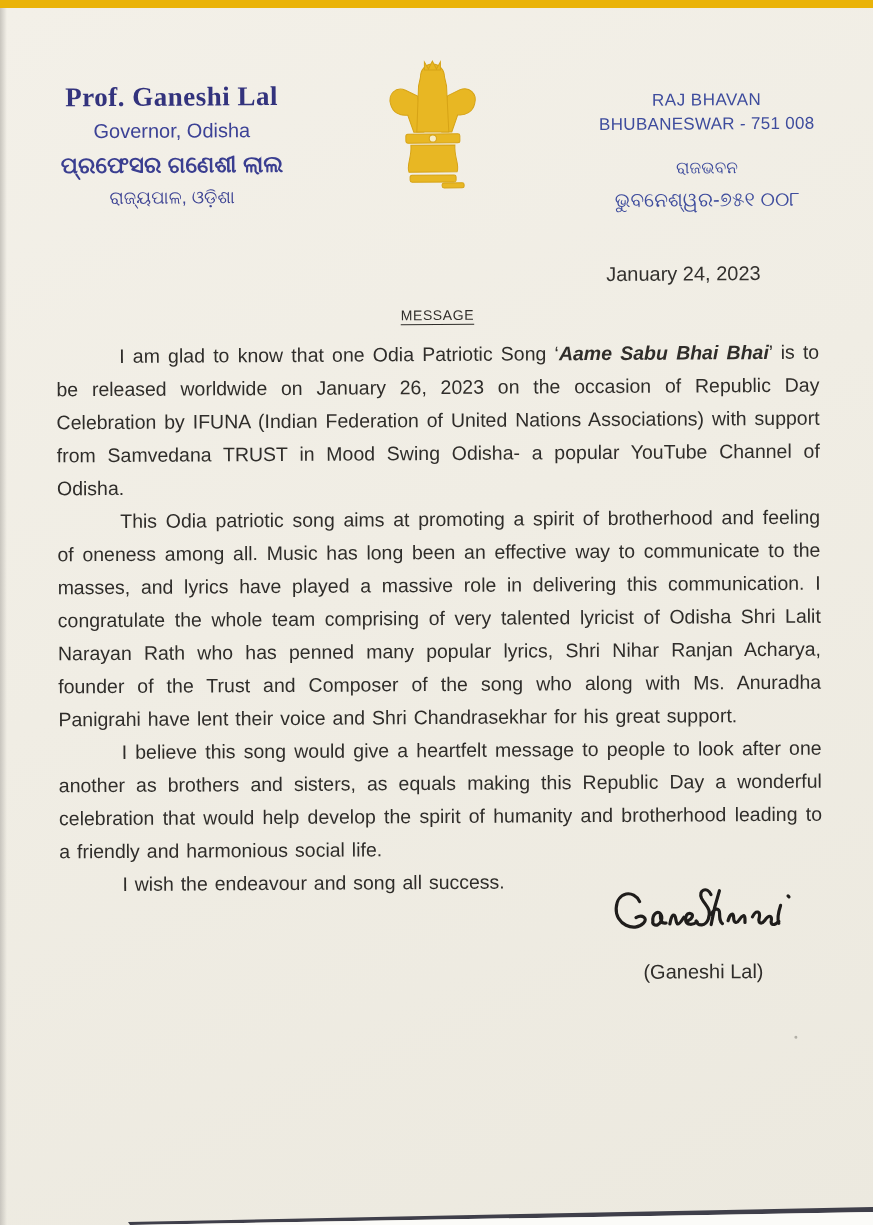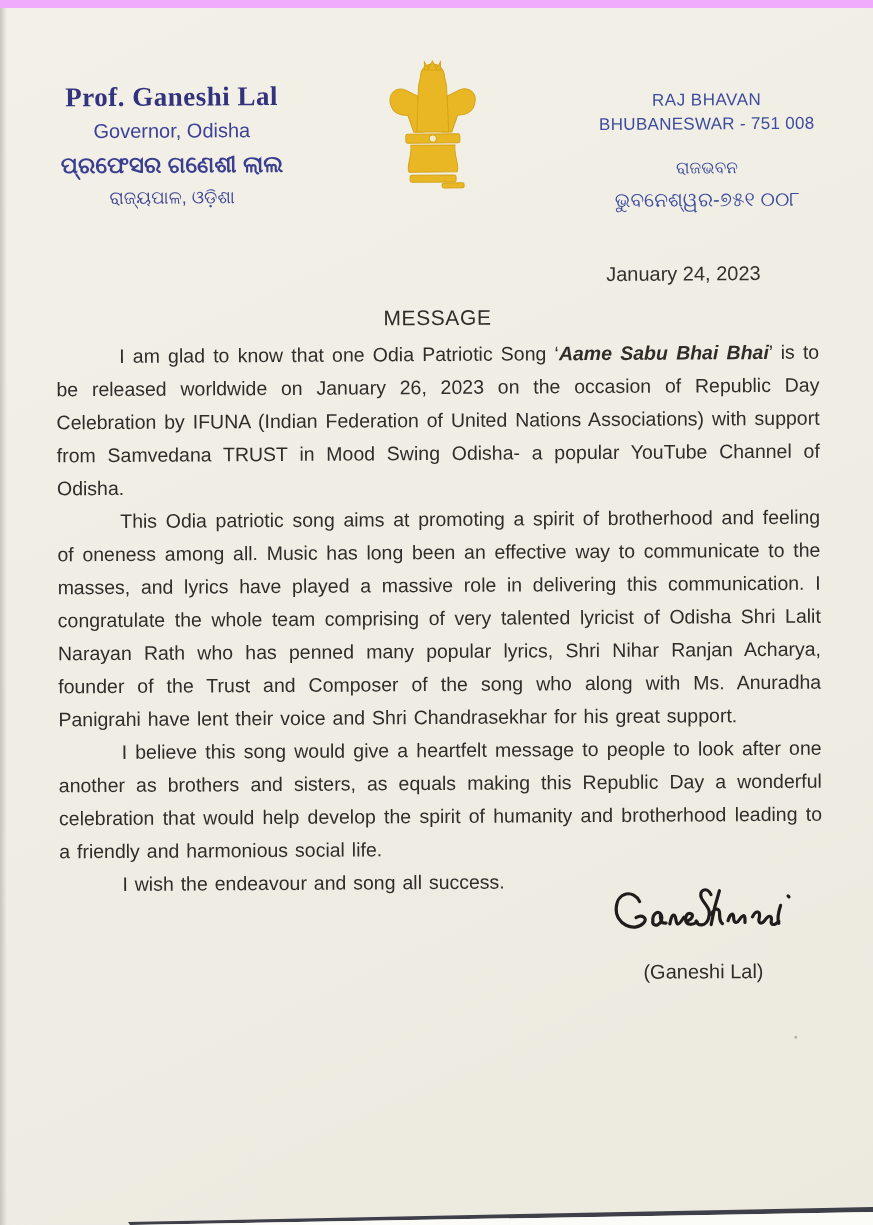--- a/index.html
+++ b/index.html
@@ -2,21 +2,21 @@
 <html><head>
 <meta charset="utf-8">
 <style>
   html, body { margin:0; padding:0; }
   body {
     width:873px; height:1225px;
     background:#ffffff;
     font-family:"Liberation Sans", sans-serif;
     overflow:hidden;
   }
-  .photo { position:relative; width:873px; height:1225px; background:#f0abfc; }
+  .photo { position:relative; width:873px; height:1225px; background:#eab308; }
 
   
   .paper {
     position:absolute; left:0; top:8px; width:873px; height:1217px;
     background:linear-gradient(155deg, #f3f0e8 0%, #f0ede4 45%, #ece9df 100%);
   }
   .edge-left {
     position:absolute; left:0; top:8px; width:7px; height:1217px;
     background:linear-gradient(to right, #c8c5be, rgba(200,197,190,0));
   }
@@ -43,22 +43,22 @@
   .office .line1-odia { font-size:17px; margin-top:24px; }
   .office .line2-odia { font-size:20px; margin-top:10px; }
 
   
   .dateline {
     position:absolute; left:57px; top:264px; width:705px;
     text-align:right; font-size:20px; color:#33312e;
   }
   .heading { position:absolute; left:57px; top:306px; width:763px; text-align:center; }
   .heading span {
-    font-size:21px; color:#2f2d2a; letter-spacing:0.6px;
-    text-underline-offset:4px;
+    font-size:14px; color:#2f2d2a; letter-spacing:0.6px;
+    text-decoration:underline; text-underline-offset:4px;
   }
   .body-text {
     position:absolute; left:57px; top:338px; width:763px;
     font-size:19.5px; line-height:33px; color:#2f2d2a;
     text-align:justify; word-spacing:1.5px;
   }
   .body-text p { margin:0; text-indent:63px; }
   .body-text p.no-justify { text-align:left; }
   .song-title { font-weight:700; font-style:italic; }
 

